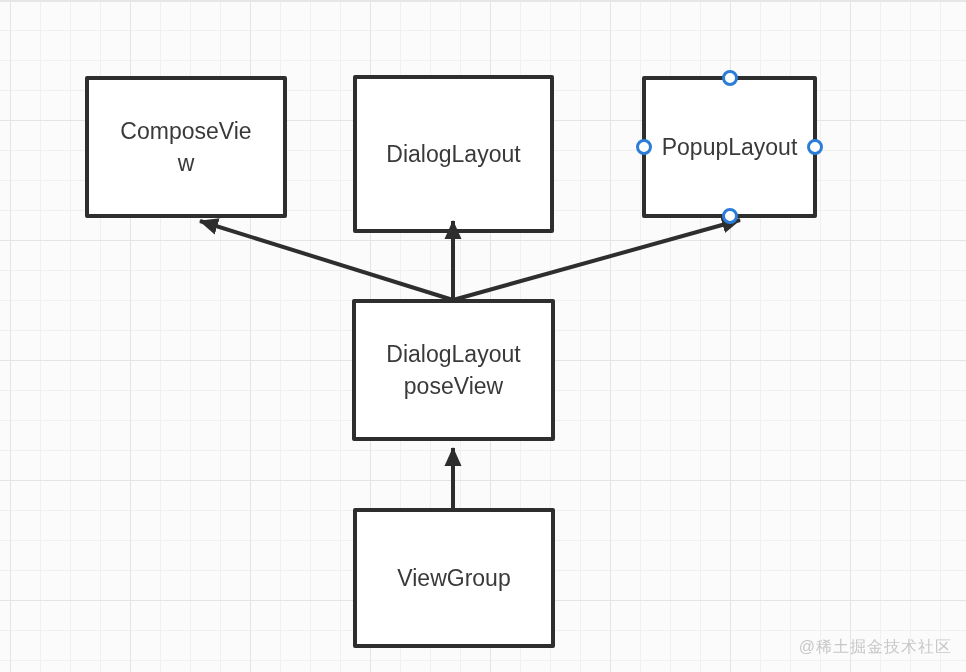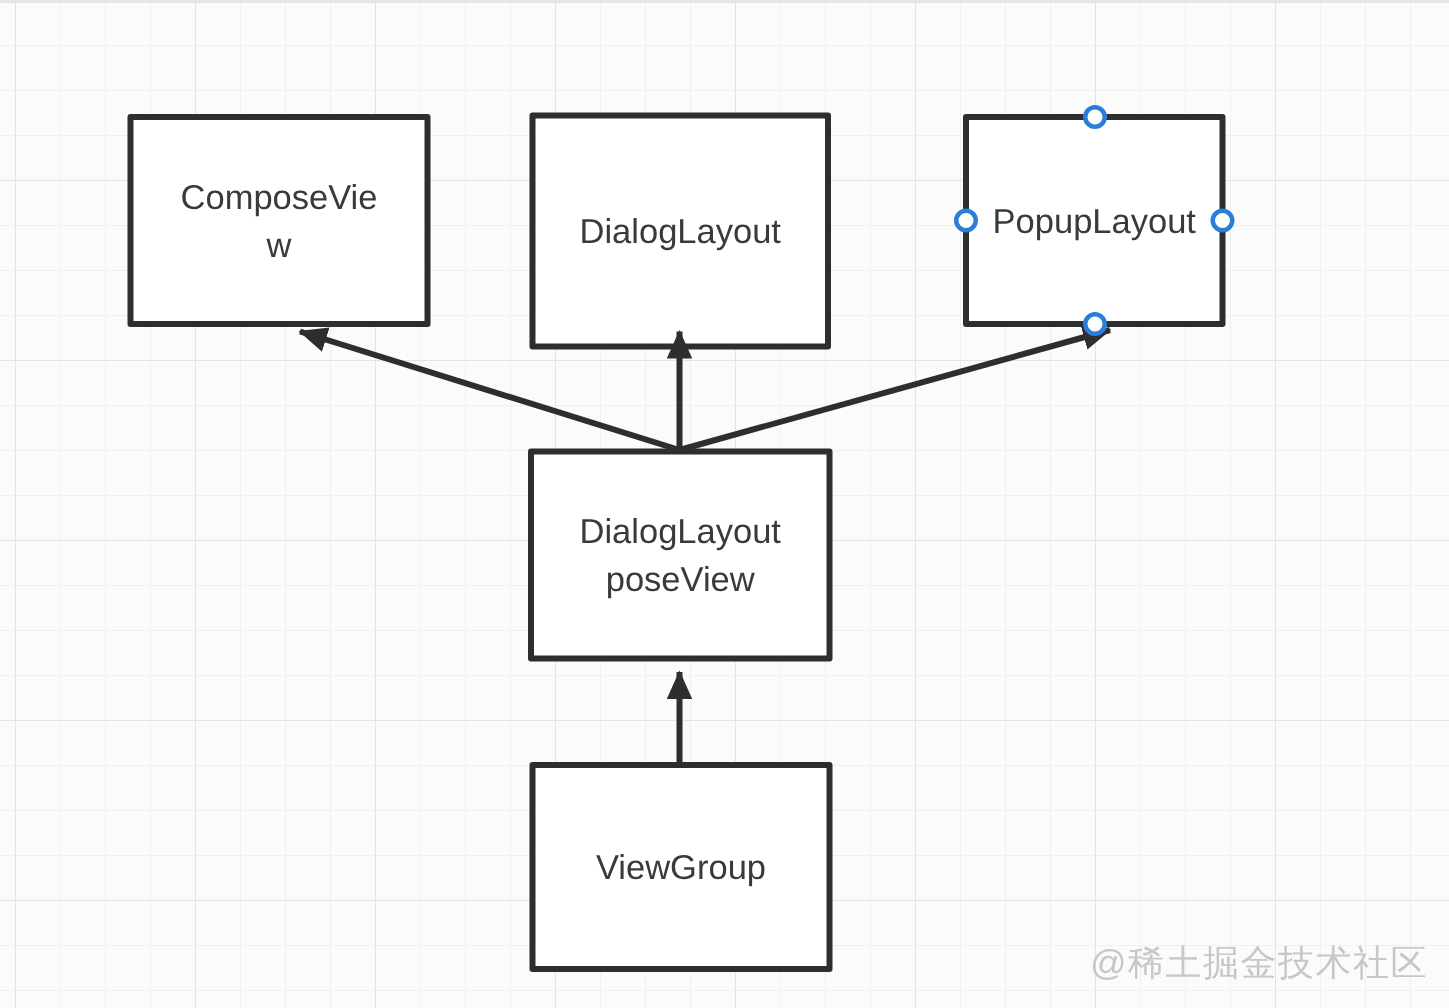--- a/index.html
+++ b/index.html
@@ -78,21 +78,21 @@
   }
   .handle-top    { left: calc(50% - 8px); top: -10px; }
   .handle-bottom { left: calc(50% - 8px); bottom: -10px; }
   .handle-left   { left: -10px; top: calc(50% - 8px); }
   .handle-right  { right: -10px; top: calc(50% - 8px); }
 
   .watermark {
     position: absolute;
     right: 14px;
     bottom: 14px;
-    font-size: 24px;
+    font-size: 16px;
     letter-spacing: 1px;
     color: #c7c7c7;
     pointer-events: none;
   }
 </style>
 </head>
 <body>
 
 <div class="canvas">
   <div class="top-edge"></div>

